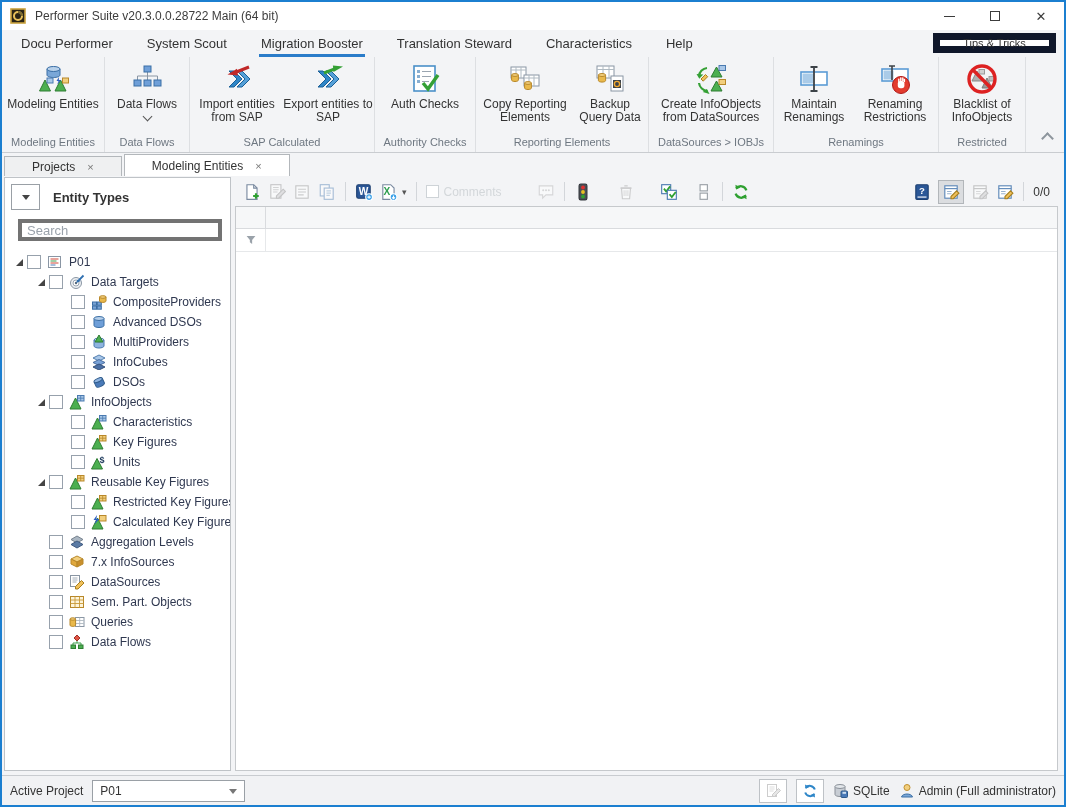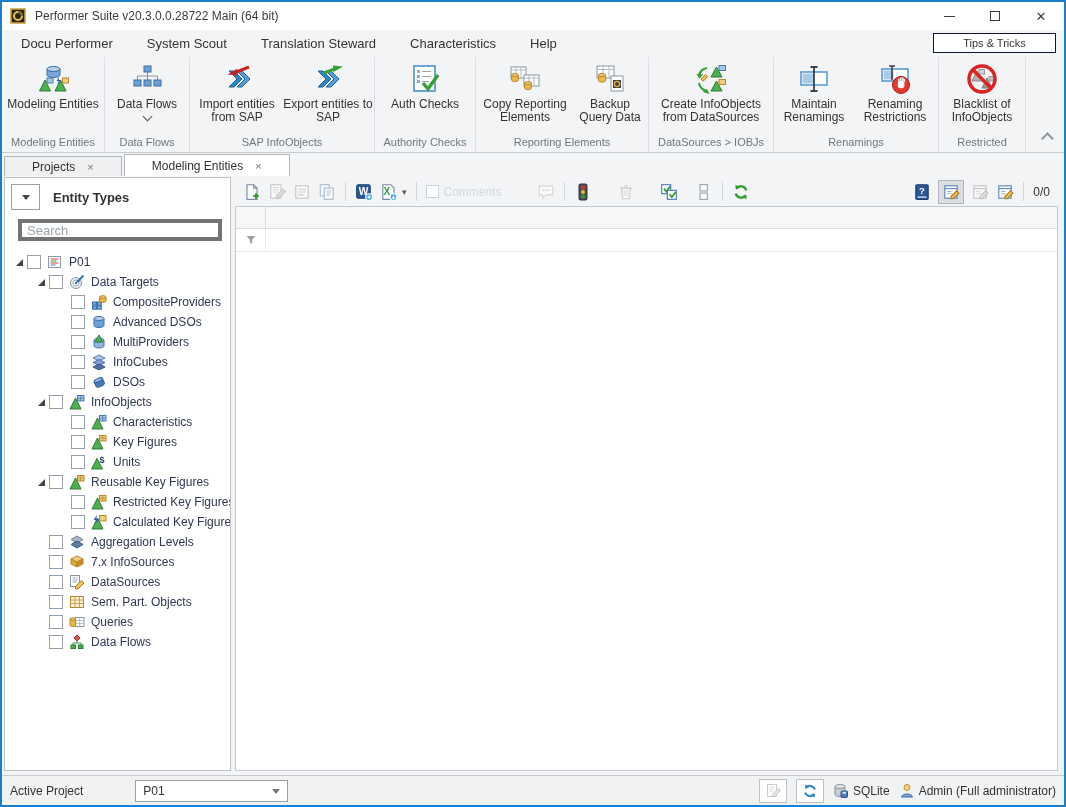--- a/index.html
+++ b/index.html
@@ -12,21 +12,21 @@
   .appicon { width:16px; height:16px; margin-right:9px; flex:0 0 auto; }
   .title { font-size:12px; color:#3c3c3c; flex:1; }
   .wctrl { width:46px; height:28px; display:flex; align-items:center; justify-content:center; color:#3c3c3c; font-size:13px; }
   .maxbox { width:10px; height:10px; border:1px solid #3c3c3c; display:inline-block; }
   .minline { width:11px; border-top:1px solid #3c3c3c; display:inline-block; }
 
   
   .menubar { height:27px; background:#f3f4f6; display:flex; align-items:stretch; position:relative; padding-left:2px; flex:0 0 auto; }
   .mtab { padding:0 17px; font-size:13px; color:#333; display:flex; align-items:center; position:relative; }
   .mtab.active::after { content:''; position:absolute; left:15px; right:15px; bottom:0; height:3px; background:#2a7cc9; }
-  .tipsbtn { position:absolute; right:8px; top:3px; width:123px; height:20px; border:1px solid #0f172a; background:#fff; font-size:11px; color:#333; display:flex; align-items:center; justify-content:center; }
+  .tipsbtn { position:absolute; right:8px; top:3px; width:123px; height:20px; border:7px solid #0f172a; background:#fff; font-size:11px; color:#333; display:flex; align-items:center; justify-content:center; }
 
   
   .ribbon { height:96px; background:#f3f4f6; border-bottom:1px solid #c9ccd0; display:flex; position:relative; flex:0 0 auto; }
   .rgroup { display:flex; flex-direction:column; border-right:1px solid #dddfe2; padding:2px 1px 0; }
   .rbtns { display:flex; flex:1; justify-content:center; }
   .rbtn { display:flex; flex-direction:column; align-items:center; padding-top:4px; font-size:12px; color:#333; text-align:center; }
   .ricon { width:32px; height:32px; margin-bottom:3px; flex:0 0 auto; }
   .rlabel { line-height:13px; }
   .ddchev { width:7px; height:7px; border-right:1.6px solid #555; border-bottom:1.6px solid #555; transform:rotate(45deg); margin-top:2px; }
   .rglabel { font-size:11px; color:#6e7781; text-align:center; padding:3px 6px 4px; white-space:nowrap; }
@@ -72,21 +72,21 @@
   .dda { font-size:9px; color:#555; margin-left:-3px; }
   .counter { font-size:12px; color:#333; }
   .grid { flex:1; border:1px solid #c6c9cc; background:#fff; display:flex; flex-direction:column; min-height:0; }
   .ghead { height:22px; background:#f6f7f8; border-bottom:1px solid #d9dbde; display:flex; flex:0 0 auto; }
   .gcol1 { width:30px; border-right:1px solid #d9dbde; flex:0 0 auto; display:flex; align-items:center; justify-content:center; }
   .gfilter { height:23px; border-bottom:1px solid #e6e8ea; display:flex; flex:0 0 auto; }
   .gfilter .gcol1 { border-right:1px solid #e6e8ea; }
   .gbody { flex:1; }
 
   
-  .statusbar { height:30px; background:#f1f2f4; border-top:1px solid #c9ccd0; display:flex; align-items:center; padding:0 8px; font-size:12px; color:#333; flex:0 0 auto;gap:43px; }
+  .statusbar { height:30px; background:#f1f2f4; border-top:1px solid #c9ccd0; display:flex; align-items:center; padding:0 8px; font-size:12px; color:#333; flex:0 0 auto; }
   .combo { width:153px; height:22px; border:1px solid #9aa0a6; background:#fff; display:flex; align-items:center; padding:0 7px; margin-left:9px; }
   .combo .arr { margin-left:auto; width:0; height:0; border:4px solid transparent; border-top:5px solid #777; margin-top:5px; }
   .sright { margin-left:auto; display:flex; align-items:center; gap:9px; }
   .sbtn { width:28px; height:24px; border:1px solid #bec2c6; background:#fff; display:flex; align-items:center; justify-content:center; }
   .sgrp { display:flex; align-items:center; gap:4px; }
   .sicon { width:16px; height:16px; }
 </style>
 </head>
 <body>
 
@@ -396,20 +396,21 @@
     <span class="wctrl">
         <span class="maxbox"></span>
       </span>
     <span class="wctrl">✕</span>
   </div>
 
   <div class="menubar">
     <div id="menu-tabs" style="display:flex">
         <div class="mtab">Docu Performer</div>
         <div class="mtab">System Scout</div>
+        <div class="mtab active">Migration Booster</div>
         <div class="mtab">Translation Steward</div>
         <div class="mtab">Characteristics</div>
         <div class="mtab">Help</div>
       </div>
     <div class="tipsbtn">Tips &amp; Tricks</div>
   </div>
 
   <div class="ribbon">
     <div class="rgroup">
       <div class="rbtns">
@@ -442,21 +443,21 @@
             </svg>
           <div class="rlabel">Import entities from SAP</div>
         </div>
         <div class="rbtn" style="width:90px">
           <svg class="ricon">
               <use href="#r-export-sap"></use>
             </svg>
           <div class="rlabel">Export entities to SAP</div>
         </div>
       </div>
-      <div class="rglabel">SAP InfoObjects</div>
+      <div class="rglabel">SAP Calculated</div>
     </div>
     <div class="rgroup">
       <div class="rbtns">
         <div class="rbtn" style="width:98px">
           <svg class="ricon">
               <use href="#r-auth-checks"></use>
             </svg>
           <div class="rlabel">Auth Checks</div>
         </div>
       </div>

